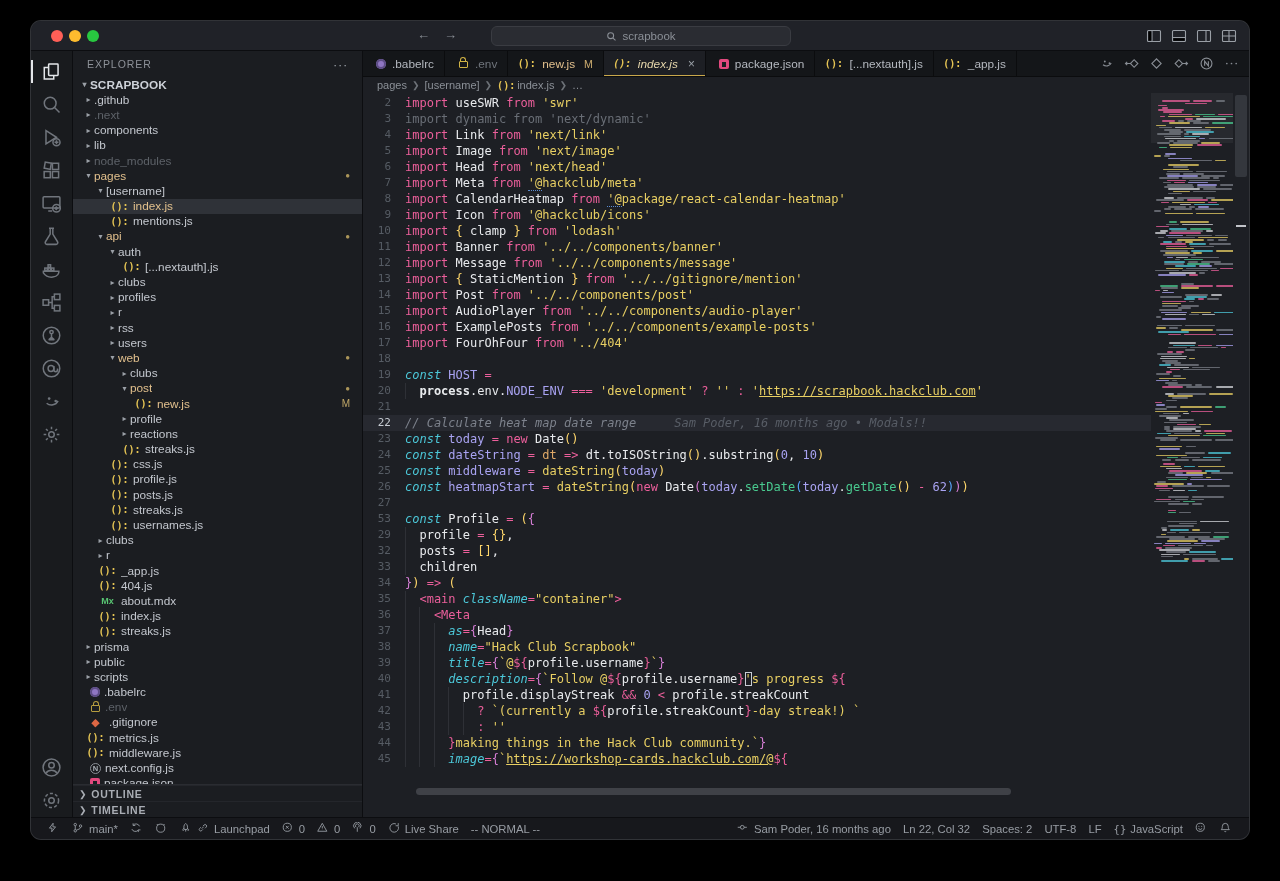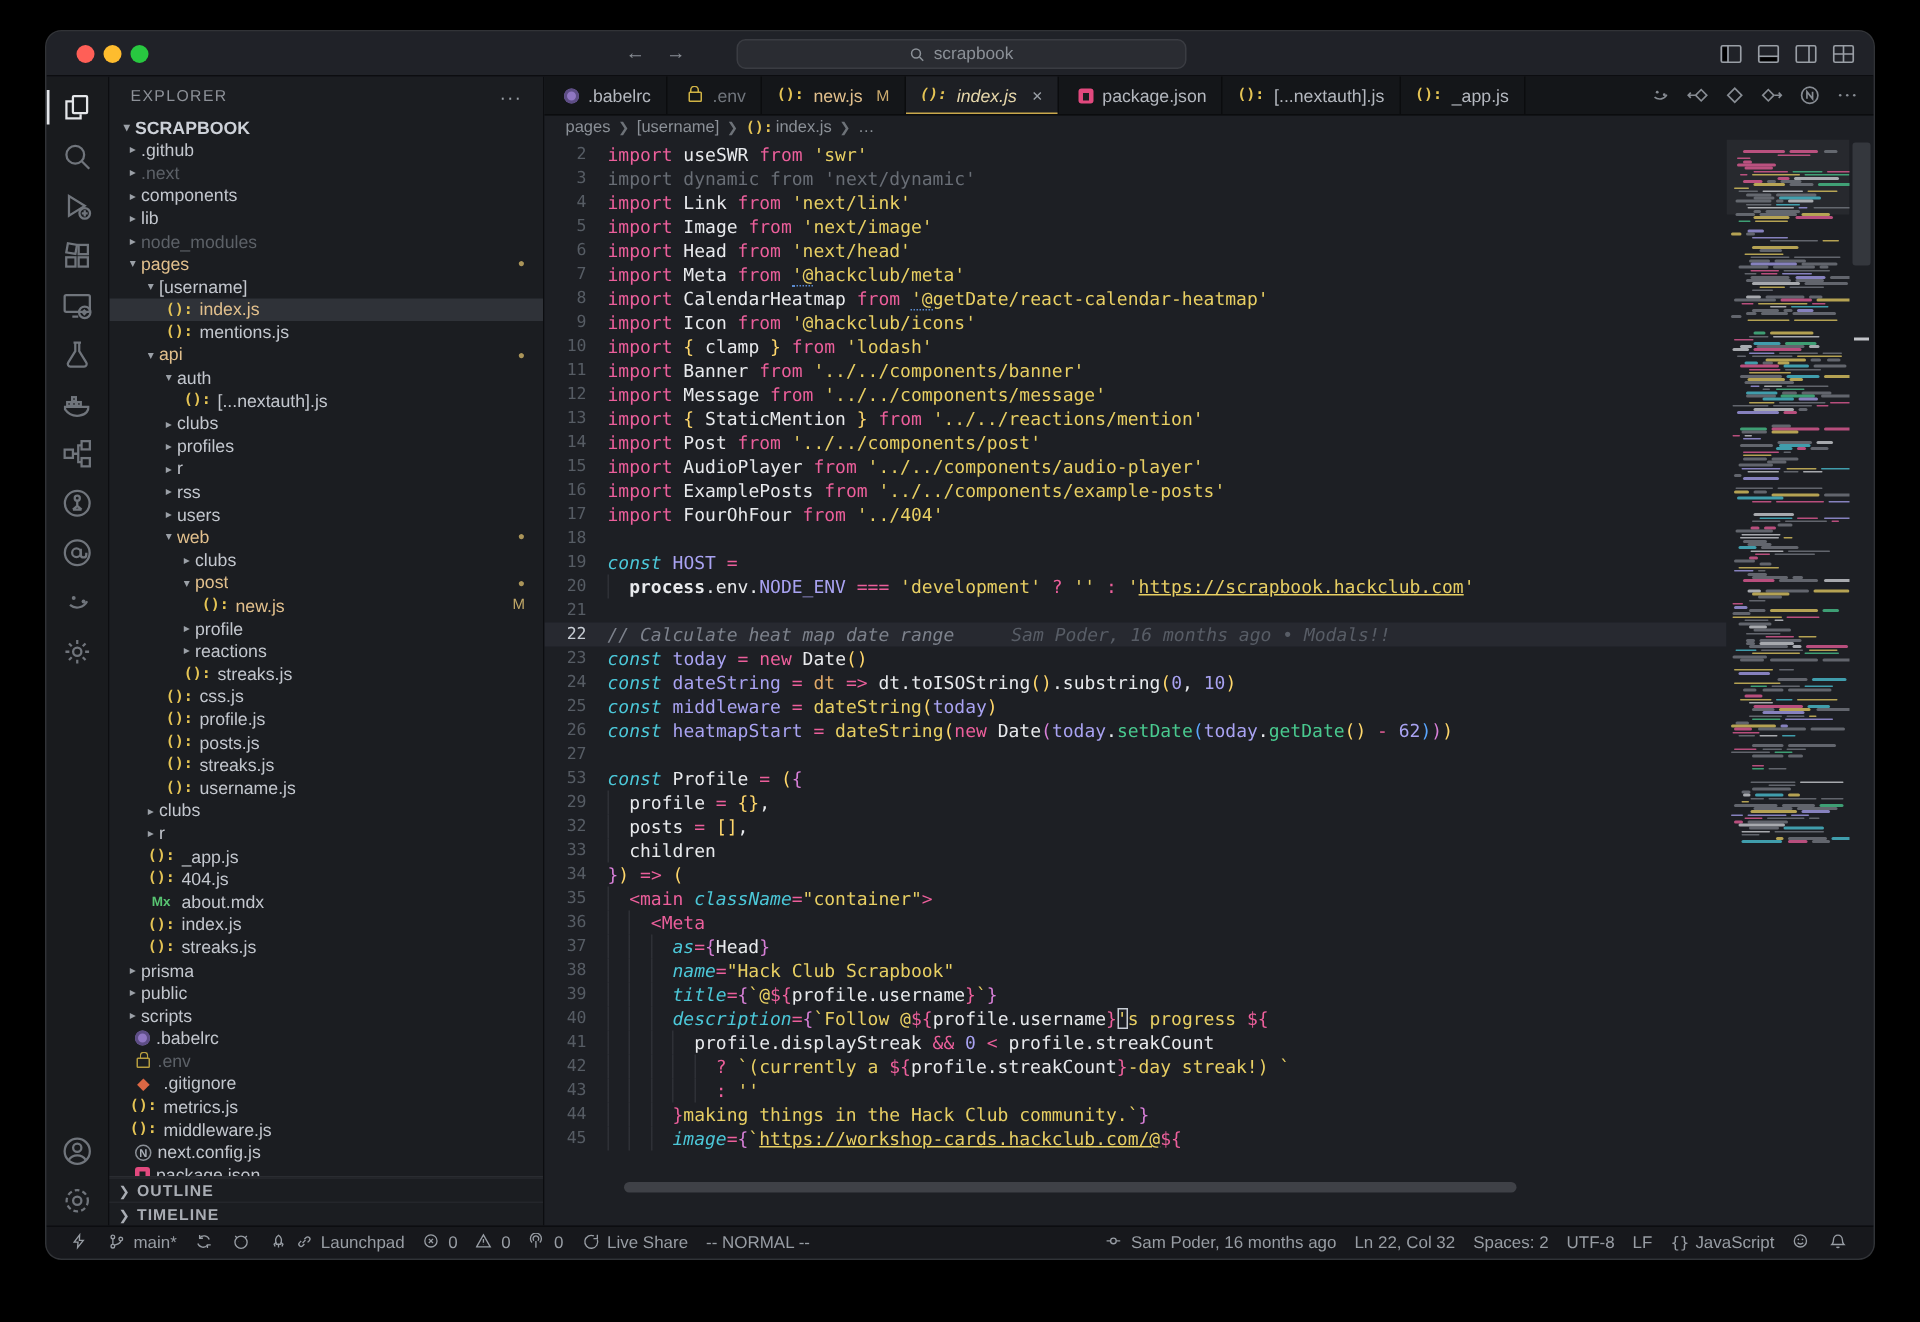--- a/index.html
+++ b/index.html
@@ -396,21 +396,21 @@
             <span class="lbl">posts.js</span>
           </div>
           <div class="trow" style="padding-left:34px">
             <span style="width:4px;flex:none"></span>
             <span class="fi fi-js">():</span>
             <span class="lbl">streaks.js</span>
           </div>
           <div class="trow" style="padding-left:34px">
             <span style="width:4px;flex:none"></span>
             <span class="fi fi-js">():</span>
-            <span class="lbl">username.js</span>
+            <span class="lbl">usernames.js</span>
           </div>
           <div class="trow" style="padding-left:22px">
             <span class="chev">▸</span>
             <span class="lbl">clubs</span>
           </div>
           <div class="trow" style="padding-left:22px">
             <span class="chev">▸</span>
             <span class="lbl">r</span>
           </div>
           <div class="trow" style="padding-left:22px">
@@ -582,26 +582,26 @@
           <span style="display:inline-flex;align-items:center">…</span>
         </div>
       <div id="codewrap">
         <div id="codelines">
             <div class="cl"><div class="ln">2</div><div class="ct"><span class="tok-k">import </span><span class="tok-w">useSWR </span><span class="tok-k">from </span><span class="tok-s">'swr'</span></div></div>
             <div class="cl"><div class="ln">3</div><div class="ct"><span class="tok-d">import dynamic from 'next/dynamic'</span></div></div>
             <div class="cl"><div class="ln">4</div><div class="ct"><span class="tok-k">import </span><span class="tok-w">Link </span><span class="tok-k">from </span><span class="tok-s">'next/link'</span></div></div>
             <div class="cl"><div class="ln">5</div><div class="ct"><span class="tok-k">import </span><span class="tok-w">Image </span><span class="tok-k">from </span><span class="tok-s">'next/image'</span></div></div>
             <div class="cl"><div class="ln">6</div><div class="ct"><span class="tok-k">import </span><span class="tok-w">Head </span><span class="tok-k">from </span><span class="tok-s">'next/head'</span></div></div>
             <div class="cl"><div class="ln">7</div><div class="ct"><span class="tok-k">import </span><span class="tok-w">Meta </span><span class="tok-k">from </span><span class="tok-s tok-sq">'@</span><span class="tok-s">hackclub/meta'</span></div></div>
-            <div class="cl"><div class="ln">8</div><div class="ct"><span class="tok-k">import </span><span class="tok-w">CalendarHeatmap </span><span class="tok-k">from </span><span class="tok-s tok-sq">'@</span><span class="tok-s">getDate/react-calendar-heatmap'</span></div></div>
+            <div class="cl"><div class="ln">8</div><div class="ct"><span class="tok-k">import </span><span class="tok-w">CalendarHeatmap </span><span class="tok-k">from </span><span class="tok-s tok-sq">'@</span><span class="tok-s">package/react-calendar-heatmap'</span></div></div>
             <div class="cl"><div class="ln">9</div><div class="ct"><span class="tok-k">import </span><span class="tok-w">Icon </span><span class="tok-k">from </span><span class="tok-s">'@hackclub/icons'</span></div></div>
             <div class="cl"><div class="ln">10</div><div class="ct"><span class="tok-k">import </span><span class="tok-b1">{ </span><span class="tok-w">clamp</span><span class="tok-b1"> } </span><span class="tok-k">from </span><span class="tok-s">'lodash'</span></div></div>
             <div class="cl"><div class="ln">11</div><div class="ct"><span class="tok-k">import </span><span class="tok-w">Banner </span><span class="tok-k">from </span><span class="tok-s">'../../components/banner'</span></div></div>
             <div class="cl"><div class="ln">12</div><div class="ct"><span class="tok-k">import </span><span class="tok-w">Message </span><span class="tok-k">from </span><span class="tok-s">'../../components/message'</span></div></div>
-            <div class="cl"><div class="ln">13</div><div class="ct"><span class="tok-k">import </span><span class="tok-b1">{ </span><span class="tok-w">StaticMention</span><span class="tok-b1"> } </span><span class="tok-k">from </span><span class="tok-s">'../../reactions/mention'</span></div></div>
+            <div class="cl"><div class="ln">13</div><div class="ct"><span class="tok-k">import </span><span class="tok-b1">{ </span><span class="tok-w">StaticMention</span><span class="tok-b1"> } </span><span class="tok-k">from </span><span class="tok-s">'../../gitignore/mention'</span></div></div>
             <div class="cl"><div class="ln">14</div><div class="ct"><span class="tok-k">import </span><span class="tok-w">Post </span><span class="tok-k">from </span><span class="tok-s">'../../components/post'</span></div></div>
             <div class="cl"><div class="ln">15</div><div class="ct"><span class="tok-k">import </span><span class="tok-w">AudioPlayer </span><span class="tok-k">from </span><span class="tok-s">'../../components/audio-player'</span></div></div>
             <div class="cl"><div class="ln">16</div><div class="ct"><span class="tok-k">import </span><span class="tok-w">ExamplePosts </span><span class="tok-k">from </span><span class="tok-s">'../../components/example-posts'</span></div></div>
             <div class="cl"><div class="ln">17</div><div class="ct"><span class="tok-k">import </span><span class="tok-w">FourOhFour </span><span class="tok-k">from </span><span class="tok-s">'../404'</span></div></div>
             <div class="cl"><div class="ln">18</div><div class="ct"></div></div>
             <div class="cl"><div class="ln">19</div><div class="ct"><span class="tok-c">const </span><span class="tok-v">HOST </span><span class="tok-k">=</span></div></div>
             <div class="cl"><div class="ln">20</div><div class="ct"><span class="ind">  </span><span class="tok-wb">process</span><span class="tok-w">.env.</span><span class="tok-v">NODE_ENV </span><span class="tok-k">=== </span><span class="tok-s">'development'</span><span class="tok-k"> ? </span><span class="tok-s">''</span><span class="tok-k"> : </span><span class="tok-s">'</span><span class="tok-s tok-u">https://scrapbook.hackclub.com</span><span class="tok-s">'</span></div></div>
             <div class="cl"><div class="ln">21</div><div class="ct"></div></div>
             <div class="cl cur"><div class="ln">22</div><div class="ct"><span class="tok-m">// Calculate heat map date range</span><span class="blame">Sam Poder, 16 months ago • Modals!!</span></div></div>
             <div class="cl"><div class="ln">23</div><div class="ct"><span class="tok-c">const </span><span class="tok-v">today </span><span class="tok-k">= </span><span class="tok-k">new </span><span class="tok-w">Date</span><span class="tok-b1">()</span></div></div>

